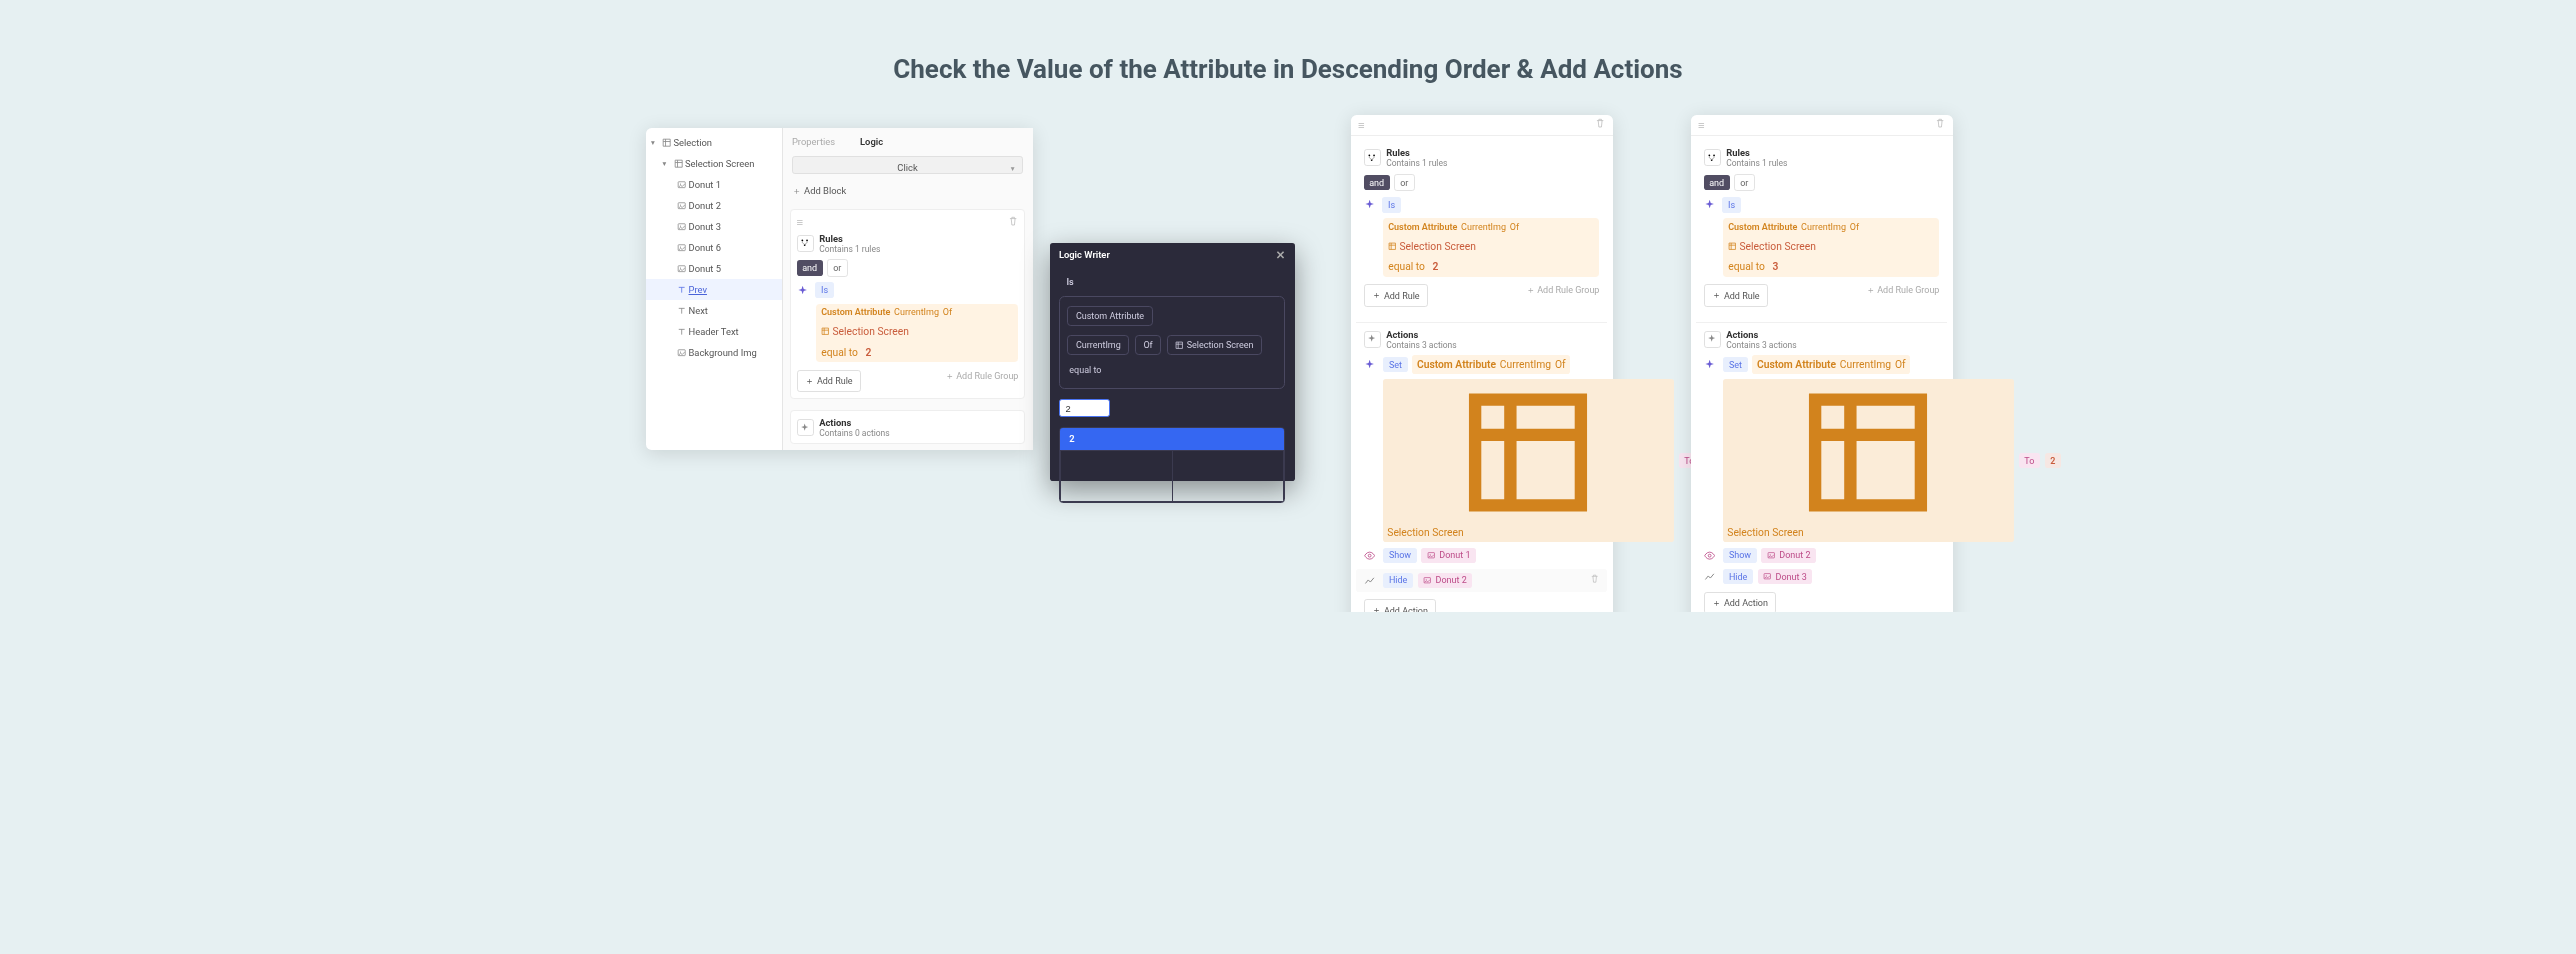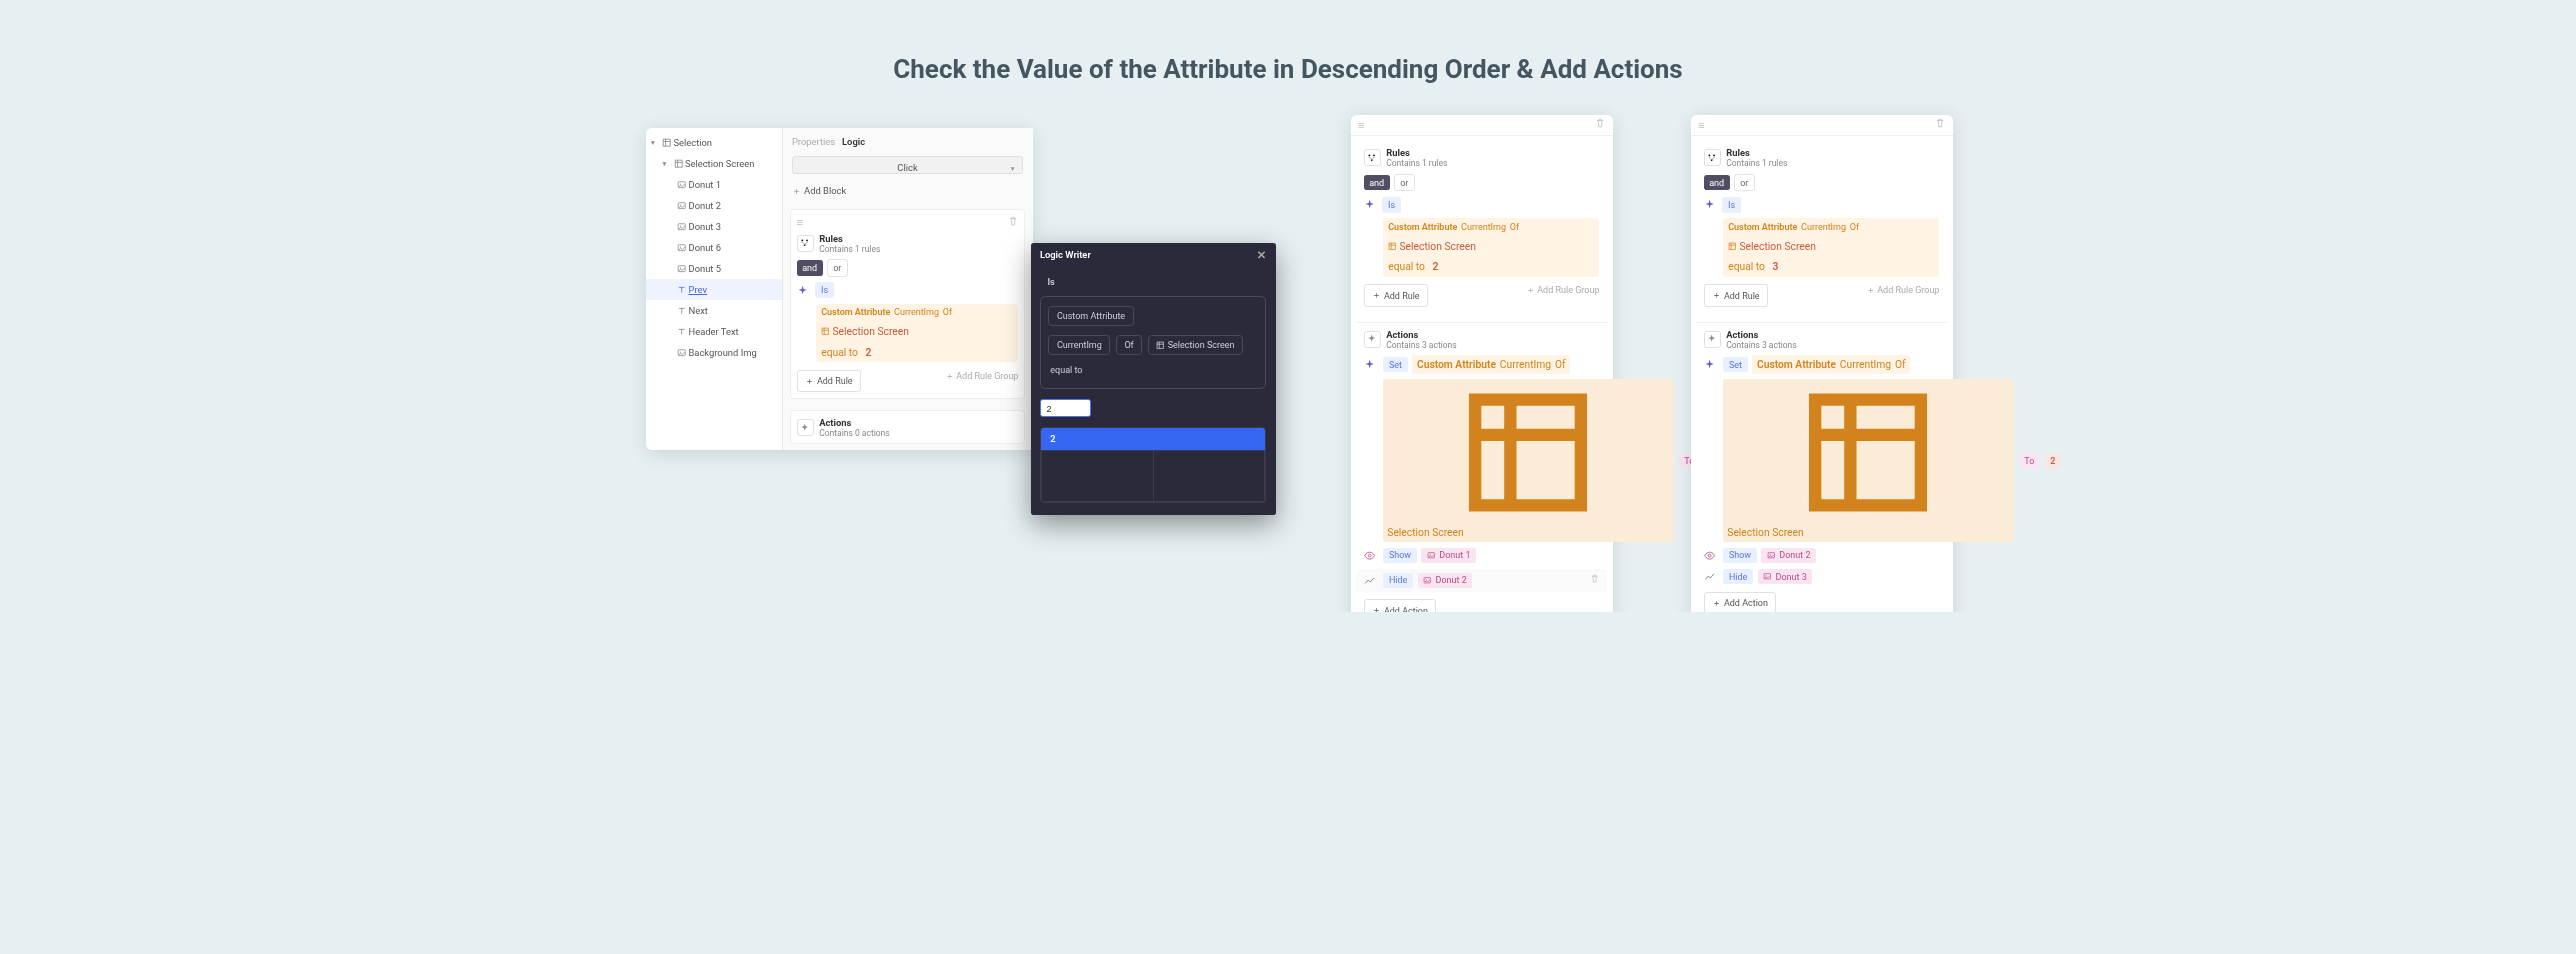--- a/index.html
+++ b/index.html
@@ -63,21 +63,21 @@
   .p1-ico svg { width: 9.4px; height: 9.4px; }
 
   .p1-right {
     flex: 1;
     background: #fafafa;
     display: flex;
     flex-direction: column;
   }
   .p1-tabs {
     display: flex;
-    gap: 7px;
+    gap: 25px;
     padding: 7.5px 9.4px 3.8px;
     font-size: 9.4px;
     color: #aaa;
   }
   .p1-tabs .active { color: #333; font-weight: 600; }
   .p1-trigger {
     margin: 5.6px 9.4px;
     background: #f1f1f1;
     border: 0.9px solid #e0e0e0;
     border-radius: 2.8px;
@@ -201,23 +201,23 @@
     float: right;
     color: #aaa;
     font-size: 9px;
     margin-top: 7.5px;
   }
 
   
   .logic-writer {
     position: absolute;
     top: 243px;
-    left: 467px;
+    left: 486px;
     width: 245px;
-    height: 272px;
+    height: 238px;
     background: #2b2a3a;
     border-radius: 2.8px;
     color: #d9d8e6;
     font-size: 9.4px;
     box-shadow: 0 9.4px 28px rgba(0,0,0,0.4);
   }
   .lw-head {
     padding: 5.6px 9.4px;
     font-weight: 600;
     color: #fff;

